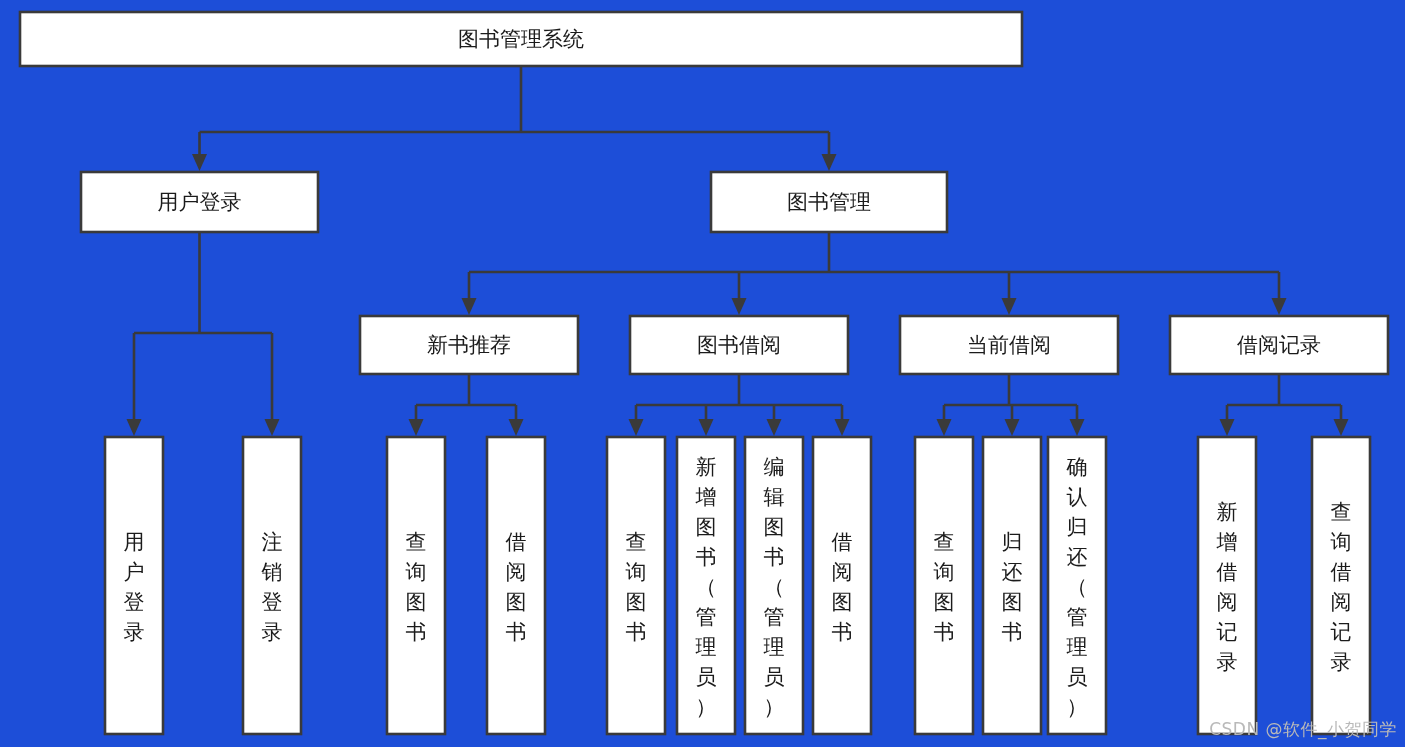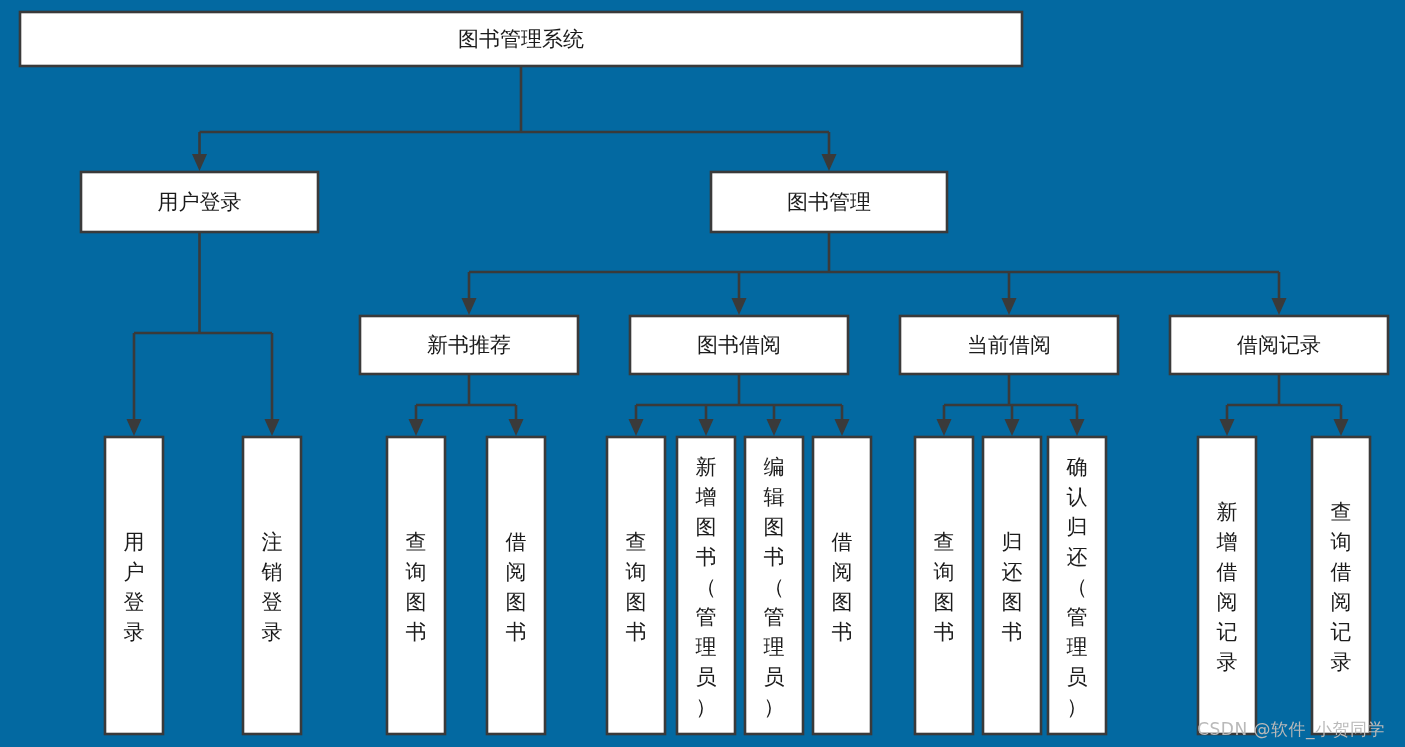--- a/index.html
+++ b/index.html
@@ -11,21 +11,21 @@
   body {
     width: 1405px;
     height: 747px;
     font-family: "DejaVu Sans", "Liberation Sans", sans-serif;
     overflow: hidden;
   }
   #diagram-root {
     position: relative;
     width: 1405px;
     height: 747px;
-    background: #0369a1;
+    background: #1d4ed8;
   }
   svg#tree-svg {
     position: absolute;
     left: 0;
     top: 0;
     width: 1405px;
     height: 747px;
     display: block;
   }
   .node-box {
@@ -51,21 +51,21 @@
     dominant-baseline: middle;
   }
   .node-label-v {
     font-family: "DejaVu Sans", "Liberation Sans", sans-serif;
     font-size: 21px;
     fill: #1b1b1b;
     text-anchor: middle;
   }
   .watermark {
     position: absolute;
-    right: 20px;
+    right: 8px;
     bottom: 6px;
     font-family: "DejaVu Sans", "Liberation Sans", sans-serif;
     font-size: 17px;
     color: #b9b9b9;
     white-space: nowrap;
     user-select: none;
     letter-spacing: 0.5px;
   }
 </style>
 </head>

